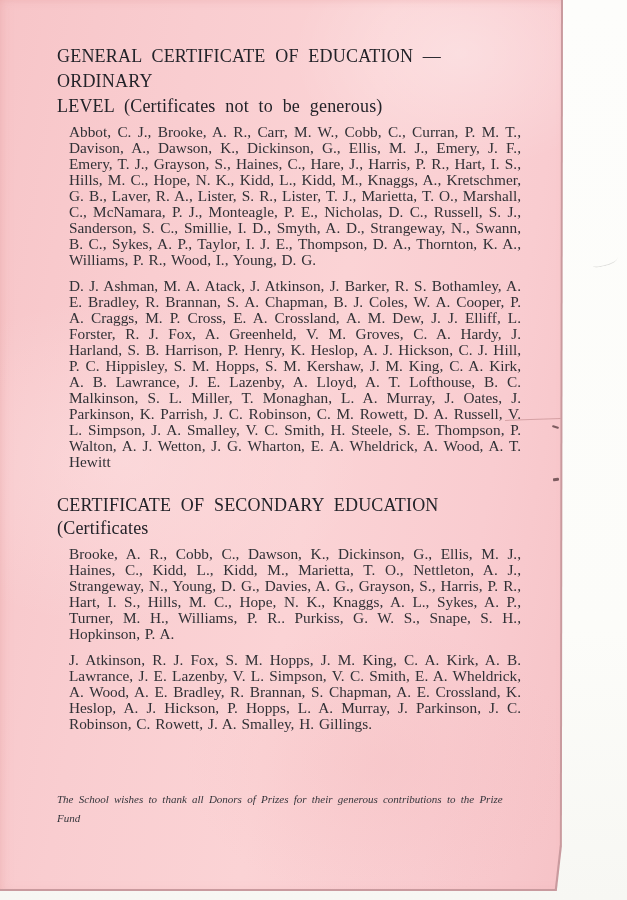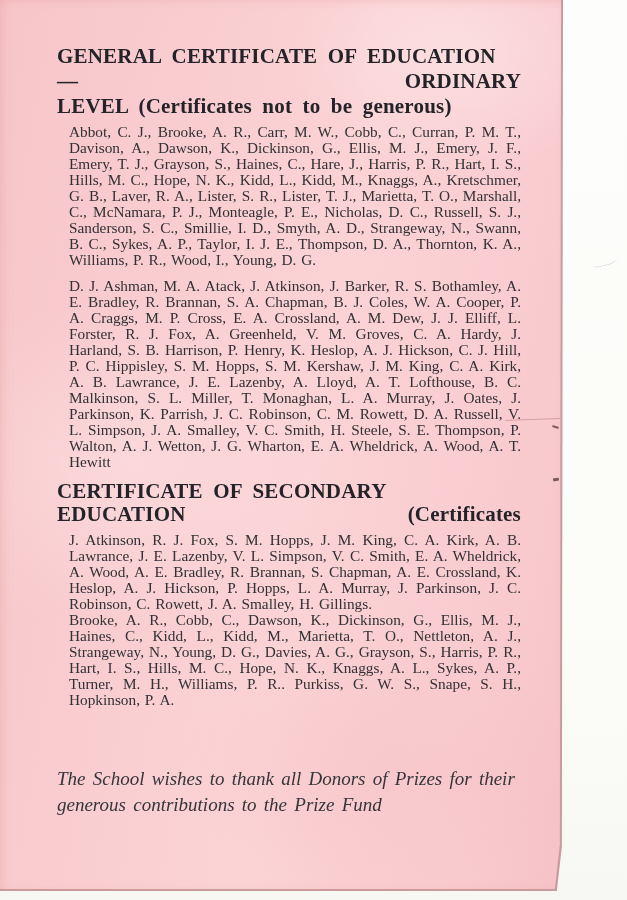--- a/index.html
+++ b/index.html
@@ -34,44 +34,44 @@
                 inset 0 5px 12px -8px rgba(228,150,150,0.45);
   }
   .content {
     position: absolute; left: 57px; top: 0;
     width: 464px;
     padding-top: 44px;
     color: #313137;
   }
   .heading {
     margin: 0 0 5px 0;
-    font-weight: 700;
-    font-size: 21px;
+    font-weight: 400;
+    font-size: 18px;
     line-height: 25px;
     letter-spacing: 0.2px;
     word-spacing: 5px;
     color: #232329;
   }
   .heading .h-line1 { display: block; text-align-last: justify; }
   .heading .h-line2 { display: block; }
-  .heading.cse { line-height: 23px; margin: 10px 0 6px 0; }
+  .heading.cse { line-height: 23px; margin: 24px 0 6px 0; }
   .names {
     margin: 0 0 10px 12px;
     font-size: 15.3px;
     line-height: 16px;
     text-align: justify;
     word-spacing: 1px;
     color: #313136;
   }
   .names.last-of-section { margin-bottom: 0; }
   .footer-note {
     margin: 58px 0 0 0;
     font-style: italic;
-    font-size: 19px;
-    line-height: 26px;
+    font-size: 11px;
+    line-height: 19px;
     word-spacing: 2.5px;
     color: #35353b;
   }
   
   .crease {
     position: absolute; left: 505px; top: 419px;
     width: 56px; height: 1px;
     background: rgba(170,110,112,0.45);
     transform: rotate(-2deg);
   }
@@ -103,23 +103,23 @@
       </h2>
 
       <p class="names">Abbot, C. J., Brooke, A. R., Carr, M. W., Cobb, C., Curran, P. M. T., Davison, A., Dawson, K., Dickinson, G., Ellis, M. J., Emery, J. F., Emery, T. J., Grayson, S., Haines, C., Hare, J., Harris, P. R., Hart, I. S., Hills, M. C., Hope, N. K., Kidd, L., Kidd, M., Knaggs, A., Kretschmer, G. B., Laver, R. A., Lister, S. R., Lister, T. J., Marietta, T. O., Marshall, C., McNamara, P. J., Monteagle, P. E., Nicholas, D. C., Russell, S. J., Sanderson, S. C., Smillie, I. D., Smyth, A. D., Strangeway, N., Swann, B. C., Sykes, A. P., Taylor, I. J. E., Thompson, D. A., Thornton, K. A., Williams, P. R., Wood, I., Young, D. G.</p>
 
       <p class="names last-of-section">D. J. Ashman, M. A. Atack, J. Atkinson, J. Barker, R. S. Bothamley, A. E. Bradley, R. Brannan, S. A. Chapman, B. J. Coles, W. A. Cooper, P. A. Craggs, M. P. Cross, E. A. Crossland, A. M. Dew, J. J. Elliff, L. Forster, R. J. Fox, A. Greenheld, V. M. Groves, C. A. Hardy, J. Harland, S. B. Harrison, P. Henry, K. Heslop, A. J. Hickson, C. J. Hill, P. C. Hippisley, S. M. Hopps, S. M. Kershaw, J. M. King, C. A. Kirk, A. B. Lawrance, J. E. Lazenby, A. Lloyd, A. T. Lofthouse, B. C. Malkinson, S. L. Miller, T. Monaghan, L. A. Murray, J. Oates, J. Parkinson, K. Parrish, J. C. Robinson, C. M. Rowett, D. A. Russell, V. L. Simpson, J. A. Smalley, V. C. Smith, H. Steele, S. E. Thompson, P. Walton, A. J. Wetton, J. G. Wharton, E. A. Wheldrick, A. Wood, A. T. Hewitt</p>
 
       <h2 class="heading cse">
         <span class="h-line1">CERTIFICATE OF SECONDARY EDUCATION (Certificates</span>
       </h2>
 
+      <p class="names">Brooke, A. R., Cobb, C., Dawson, K., Dickinson, G., Ellis, M. J., Haines, C., Kidd, L., Kidd, M., Marietta, T. O., Nettleton, A. J., Strangeway, N., Young, D. G., Davies, A. G., Grayson, S., Harris, P. R., Hart, I. S., Hills, M. C., Hope, N. K., Knaggs, A. L., Sykes, A. P., Turner, M. H., Williams, P. R.. Purkiss, G. W. S., Snape, S. H., Hopkinson, P. A.</p>
+
       <p class="names last-of-section">J. Atkinson, R. J. Fox, S. M. Hopps, J. M. King, C. A. Kirk, A. B. Lawrance, J. E. Lazenby, V. L. Simpson, V. C. Smith, E. A. Wheldrick, A. Wood, A. E. Bradley, R. Brannan, S. Chapman, A. E. Crossland, K. Heslop, A. J. Hickson, P. Hopps, L. A. Murray, J. Parkinson, J. C. Robinson, C. Rowett, J. A. Smalley, H. Gillings.</p>
-
-      <p class="names">Brooke, A. R., Cobb, C., Dawson, K., Dickinson, G., Ellis, M. J., Haines, C., Kidd, L., Kidd, M., Marietta, T. O., Nettleton, A. J., Strangeway, N., Young, D. G., Davies, A. G., Grayson, S., Harris, P. R., Hart, I. S., Hills, M. C., Hope, N. K., Knaggs, A. L., Sykes, A. P., Turner, M. H., Williams, P. R.. Purkiss, G. W. S., Snape, S. H., Hopkinson, P. A.</p>
 
       <p class="footer-note">The School wishes to thank all Donors of Prizes for their generous contributions to the Prize Fund</p>
 
     </div>
 
     <div class="crease"></div>
     <div class="nick nick-1"></div>
     <div class="nick nick-2"></div>
   </div>
 

